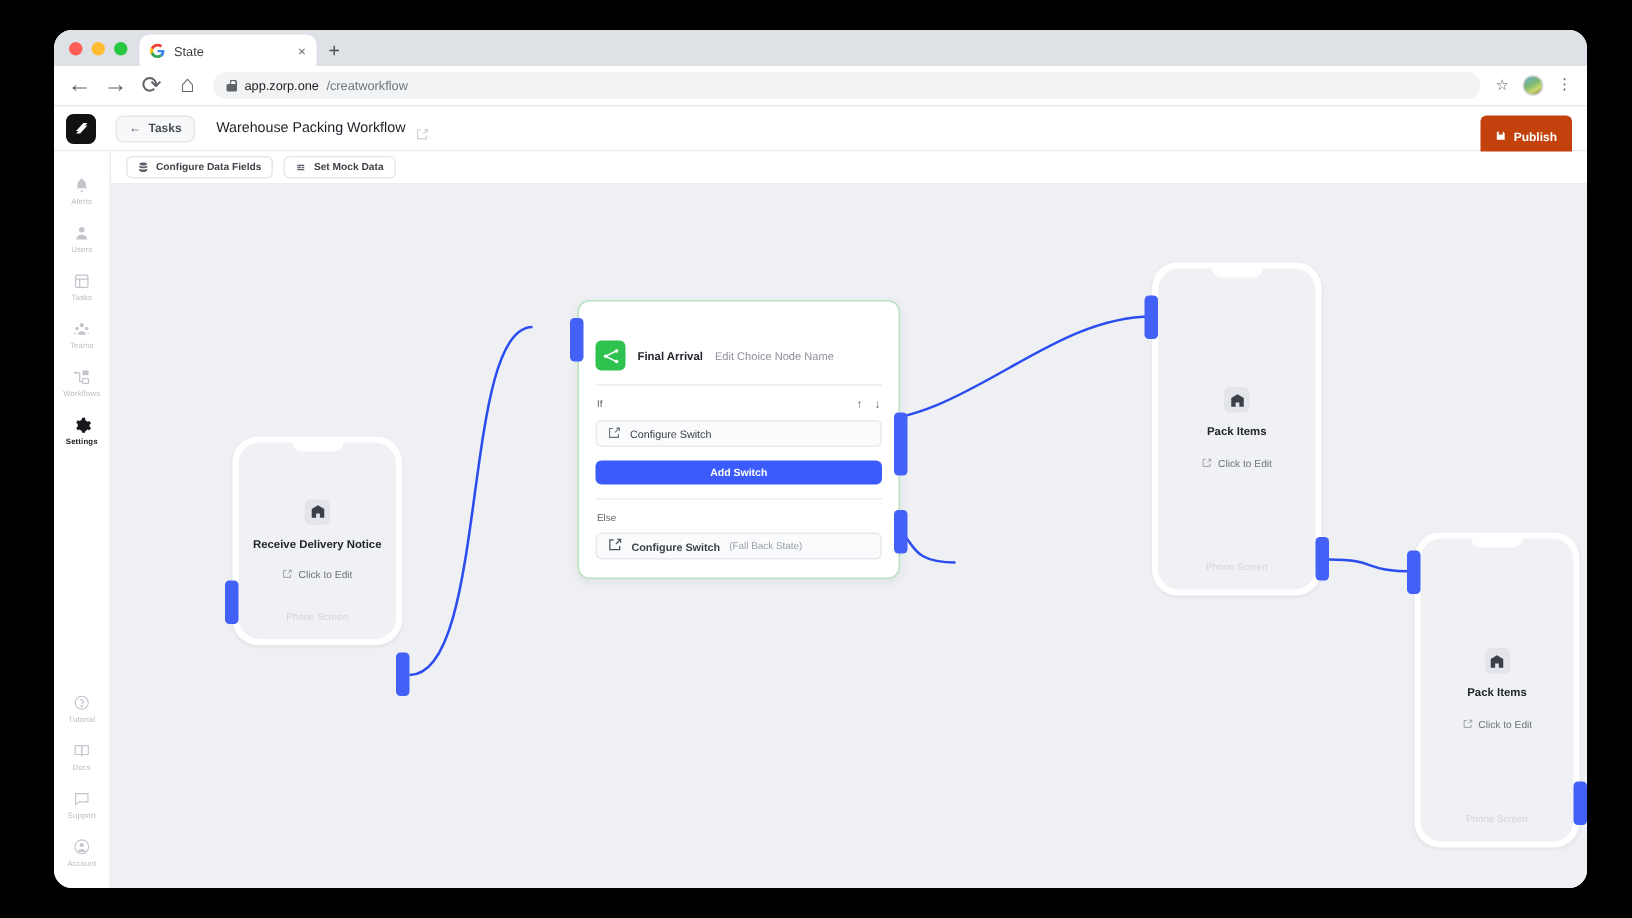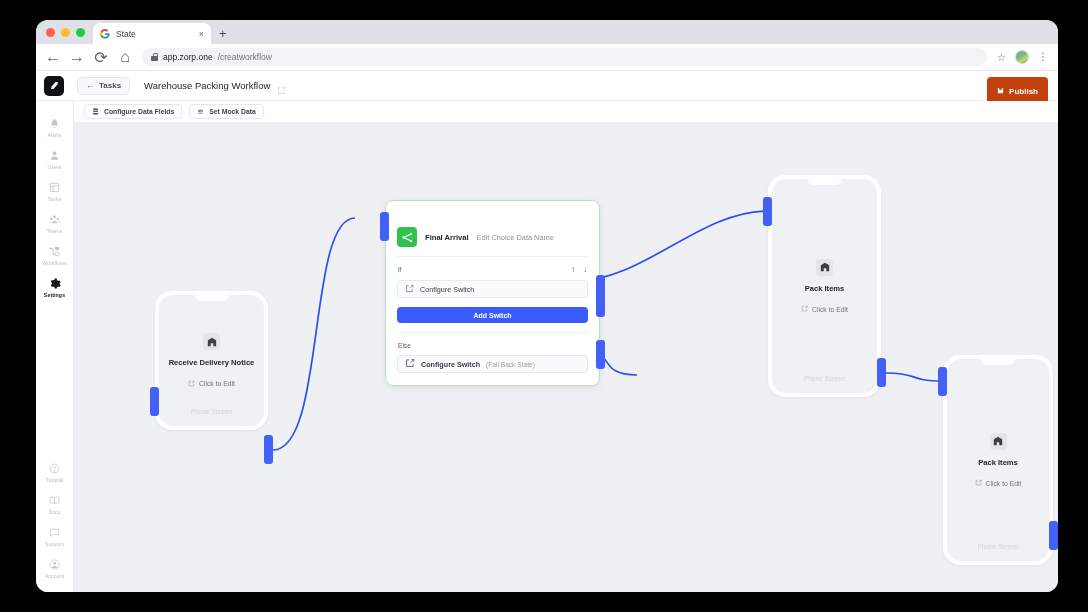--- a/index.html
+++ b/index.html
@@ -583,21 +583,21 @@
       <div id="choice-head">
         <div id="choice-icon">
           <svg width="13" height="13" viewBox="0 0 24 24" fill="none" stroke="#fff" stroke-width="2" stroke-linecap="round">
             <circle cx="5" cy="12" r="2.2" fill="#fff" stroke="none"></circle>
             <circle cx="18.5" cy="5.5" r="2.2" fill="#fff" stroke="none"></circle>
             <circle cx="18.5" cy="18.5" r="2.2" fill="#fff" stroke="none"></circle>
             <path d="M6.8 11 16.6 6.3M6.8 13 16.6 17.7"></path>
           </svg>
         </div>
         <span id="choice-name">Final Arrival</span>
-        <span id="choice-sub">Edit Choice Data Name</span>
+        <span id="choice-sub">Edit Choice Node Name</span>
       </div>
 
       <div class="if-row">
         <span>If</span>
         <span class="if-arrows">
           <span>↑</span>
           <span>↓</span>
         </span>
       </div>
 

